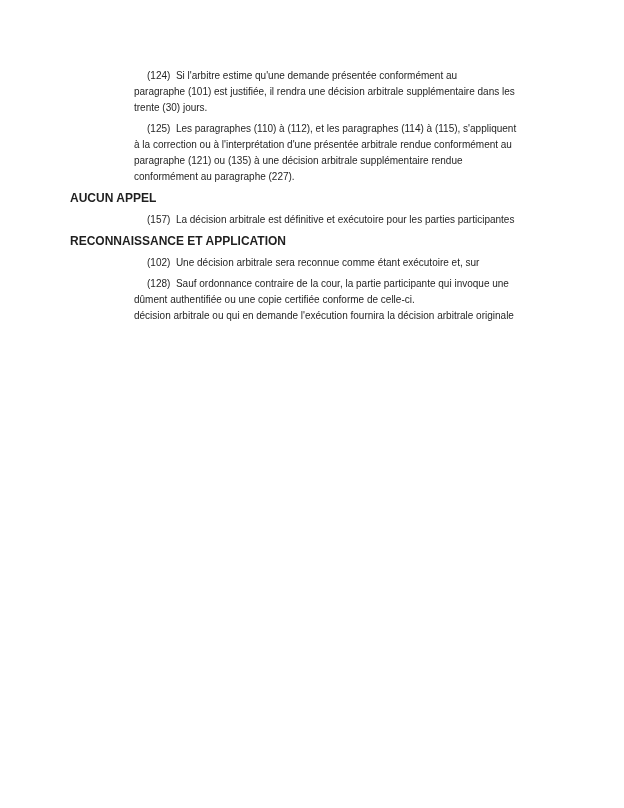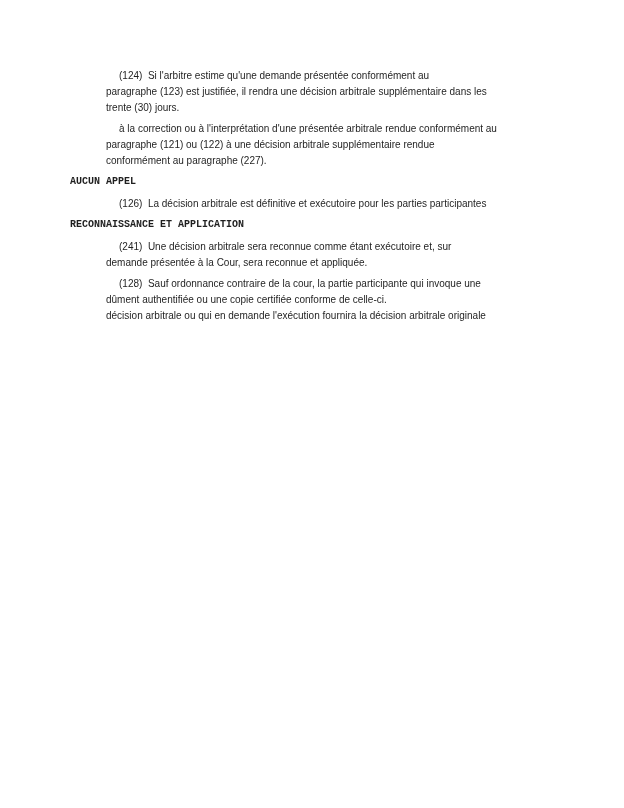--- a/index.html
+++ b/index.html
@@ -14,69 +14,69 @@
     background: #ffffff;
     box-sizing: border-box;
     padding: 68px 40px 0 70px;
     font-family: "Liberation Sans", "DejaVu Sans", sans-serif;
     font-size: 10px;
     line-height: 16px;
     color: #1f1f1f;
     overflow: hidden;
   }
   .para {
-    margin: 0 0 5px 36px;
+    margin: 0 0 5px 64px;
     padding: 0;
   }
   .line {
     display: block;
     white-space: pre;
   }
   .para .line:first-child {
     text-indent: 13px;
   }
   .doc-heading {
-    font-family: Liberation Mono, monospace;
-    font-size: 10px;
+    font-family: Liberation Sans, sans-serif;
+    font-size: 12px;
     font-weight: 700;
     line-height: 16px;
     color: #1f1f1f;
     margin: 3px 0 6px 0;
     padding: 0;
     white-space: pre;
   }
 </style>
 </head>
 <body>
 
 <div class="page">
 
   <p class="para">
     <span class="line">(124)  Si l'arbitre estime qu'une demande présentée conformément au</span>
-    <span class="line">paragraphe (123) est justifiée, il rendra une décision arbitrale supplémentaire dans les</span>
+    <span class="line">paragraphe (101) est justifiée, il rendra une décision arbitrale supplémentaire dans les</span>
     <span class="line">trente (30) jours.</span>
   </p>
 
   <p class="para">
+    <span class="line">(125)  Les paragraphes (110) à (112), et les paragraphes (114) à (115), s'appliquent</span>
     <span class="line">à la correction ou à l'interprétation d'une présentée arbitrale rendue conformément au</span>
-    <span class="line">paragraphe (121) ou (122) à une décision arbitrale supplémentaire rendue</span>
+    <span class="line">paragraphe (121) ou (135) à une décision arbitrale supplémentaire rendue</span>
     <span class="line">conformément au paragraphe (227).</span>
   </p>
 
   <h2 class="doc-heading">AUCUN APPEL</h2>
 
   <p class="para">
-    <span class="line">(126)  La décision arbitrale est définitive et exécutoire pour les parties participantes</span>
+    <span class="line">(157)  La décision arbitrale est définitive et exécutoire pour les parties participantes</span>
   </p>
 
   <h2 class="doc-heading">RECONNAISSANCE ET APPLICATION</h2>
 
   <p class="para">
-    <span class="line">(241)  Une décision arbitrale sera reconnue comme étant exécutoire et, sur</span>
-    <span class="line">demande présentée à la Cour, sera reconnue et appliquée.</span>
+    <span class="line">(102)  Une décision arbitrale sera reconnue comme étant exécutoire et, sur</span>
   </p>
 
   <p class="para">
     <span class="line">(128)  Sauf ordonnance contraire de la cour, la partie participante qui invoque une</span>
     <span class="line">dûment authentifiée ou une copie certifiée conforme de celle-ci.</span>
     <span class="line">décision arbitrale ou qui en demande l'exécution fournira la décision arbitrale originale</span>
   </p>
 
 </div>
 

